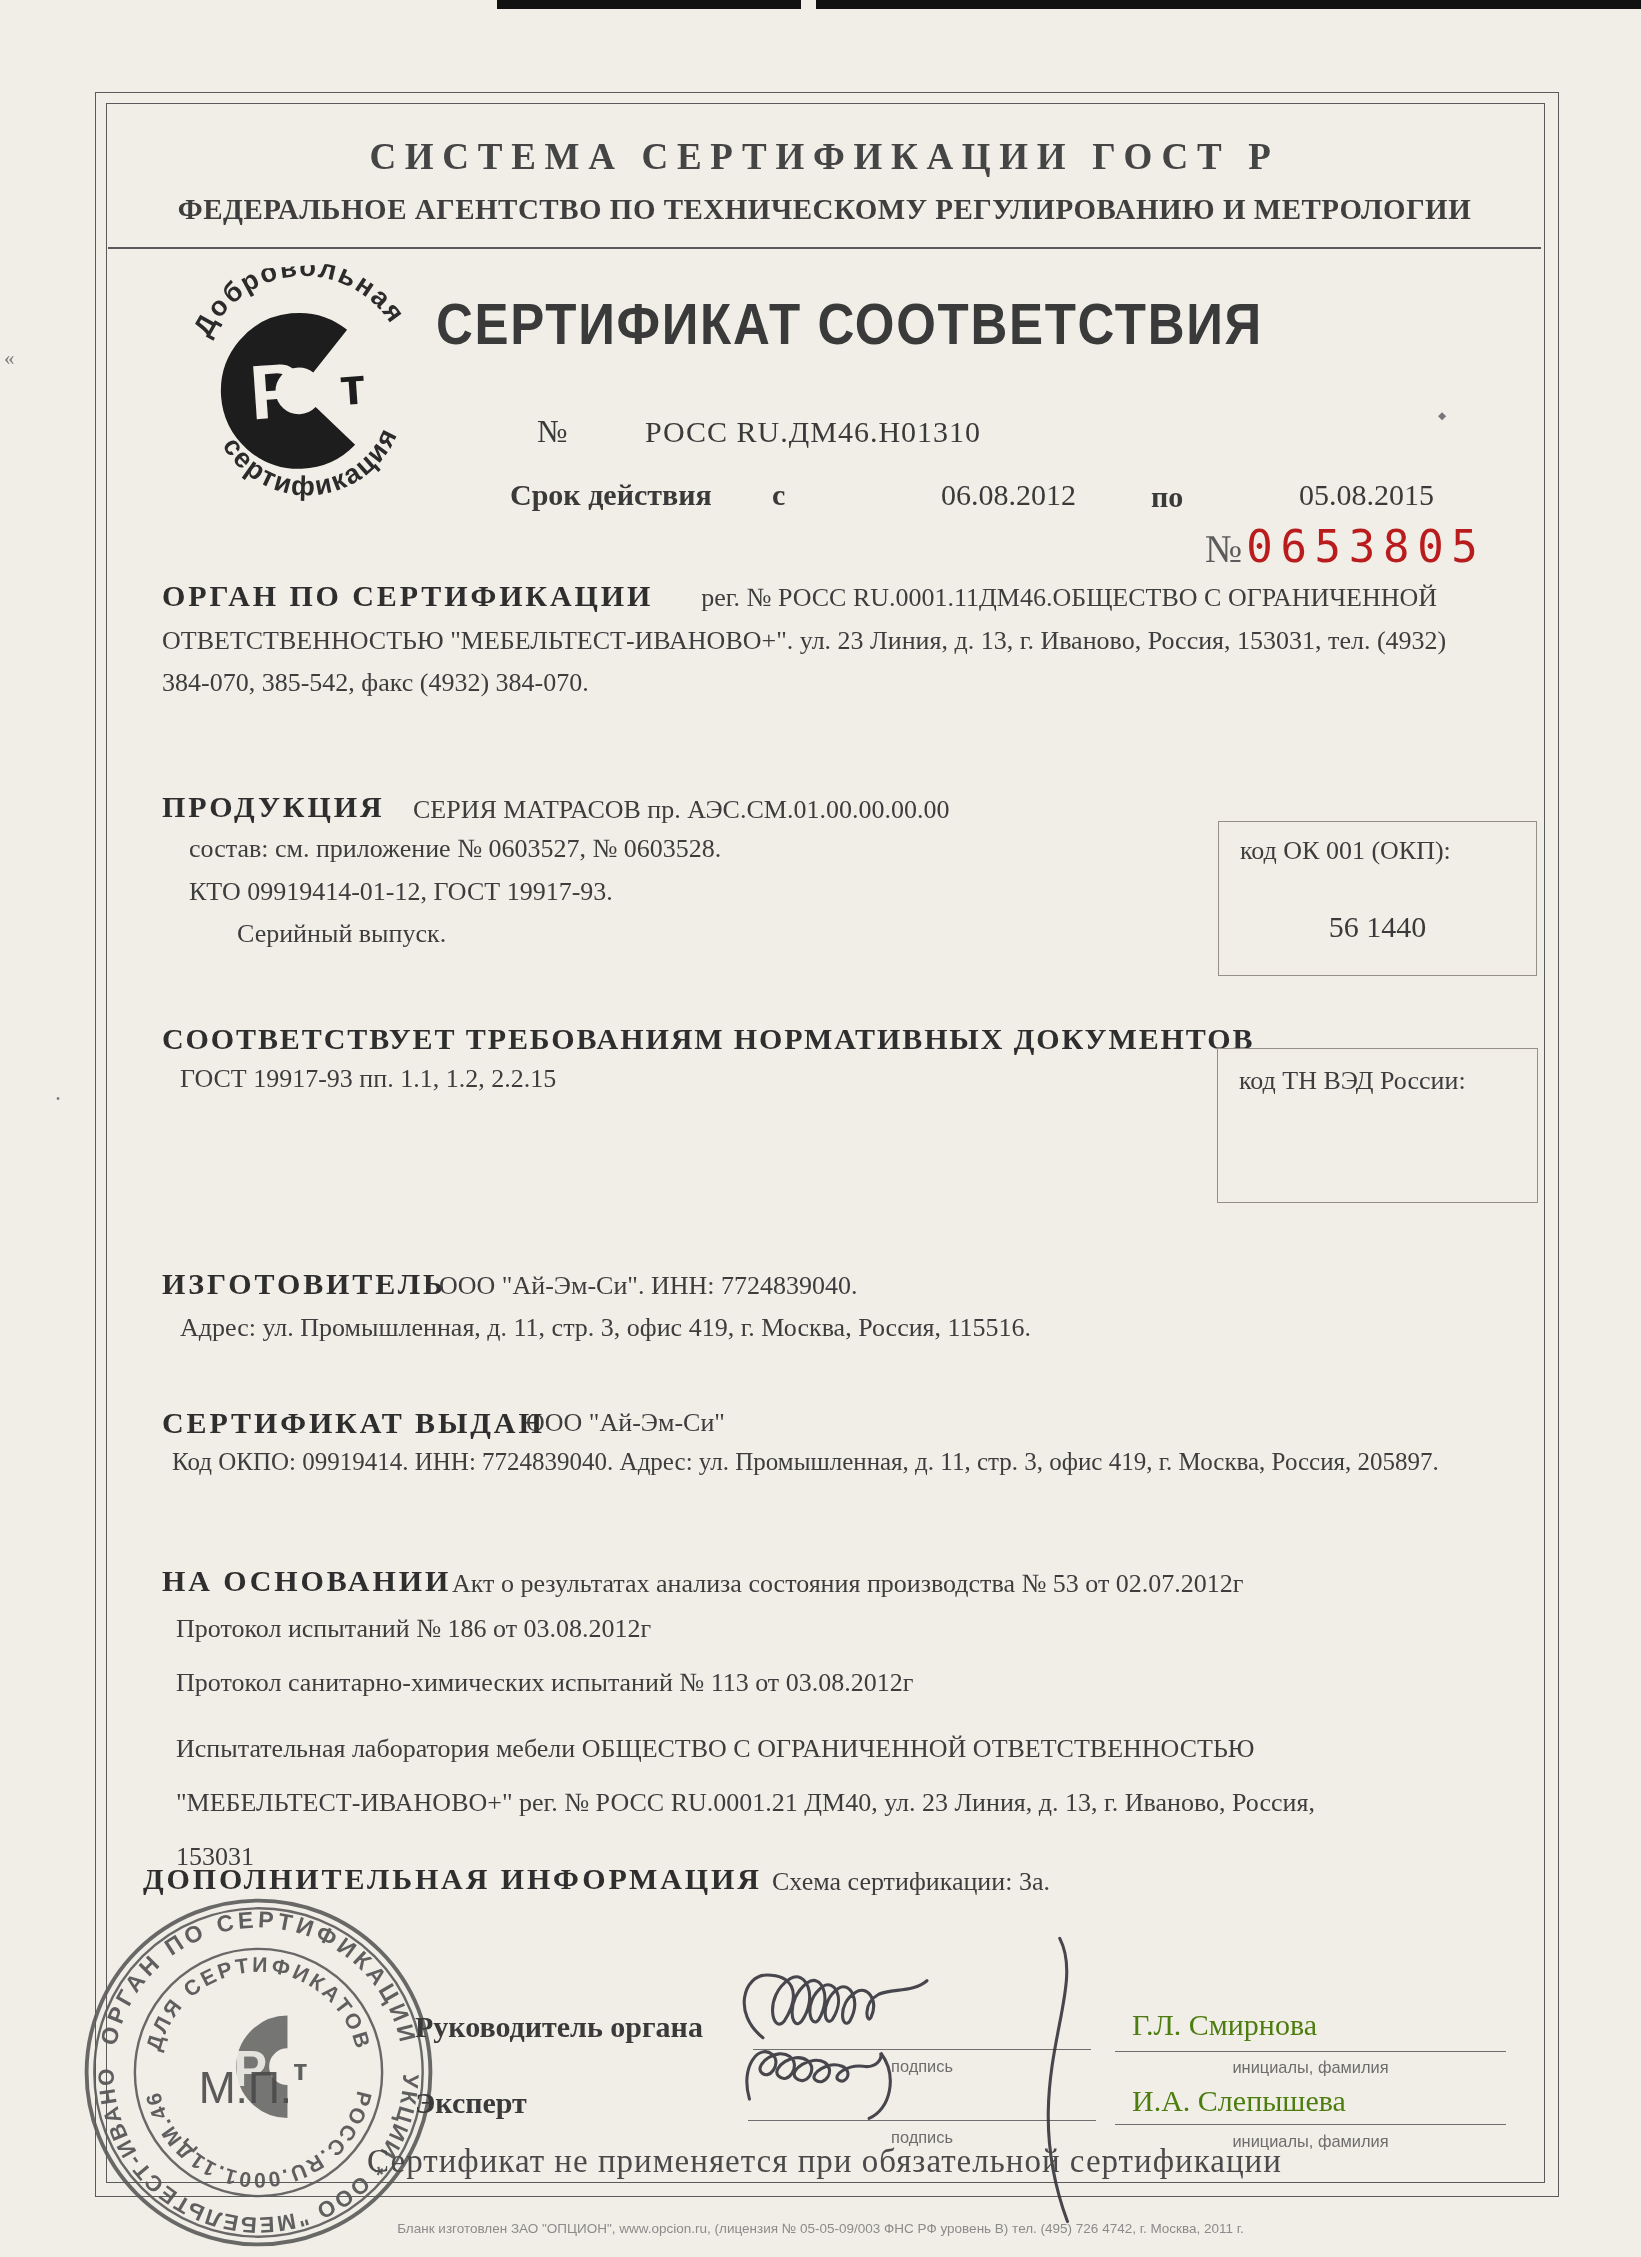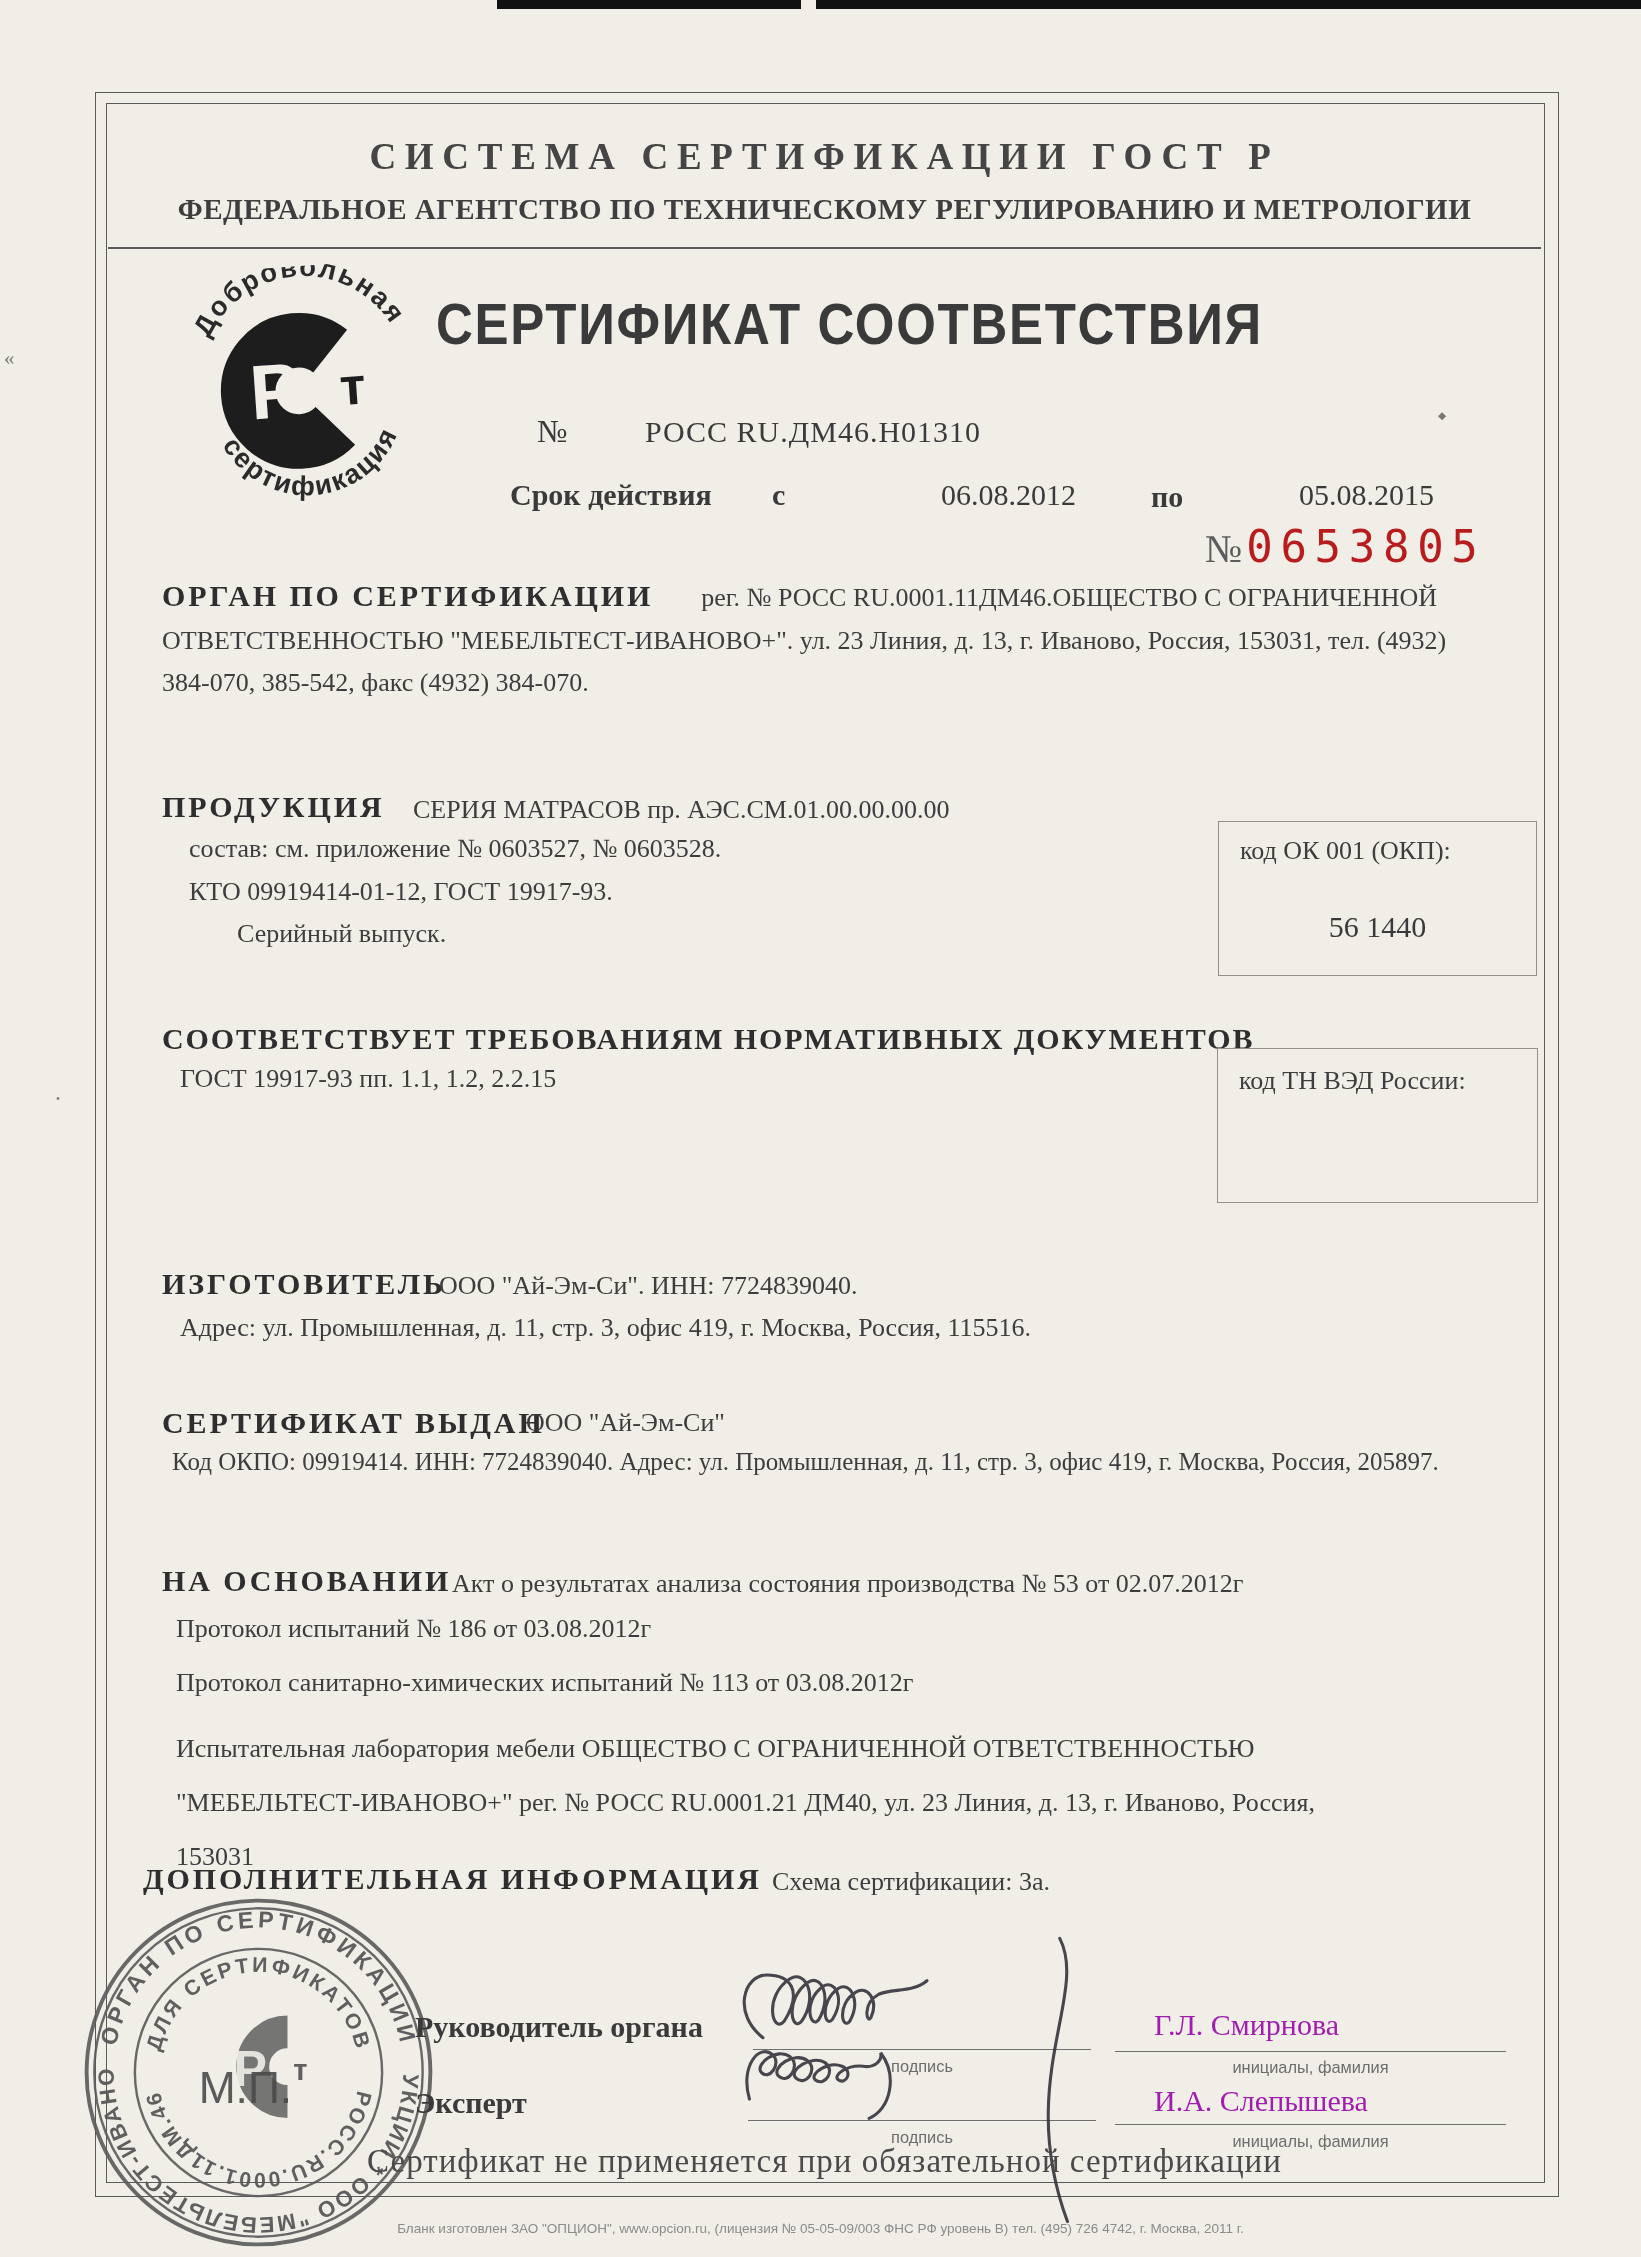--- a/index.html
+++ b/index.html
@@ -18,21 +18,21 @@
   .lbl{font-weight:bold;font-size:30px;letter-spacing:2.9px;color:#2e2e2e;}
   .body27{font-size:26px;color:#3d3d3d;}
   .body26{font-size:25px;color:#3d3d3d;}
   .para{font-size:26px;color:#3d3d3d;line-height:1.6;}
   .blank-no{color:#5c5c5c;}
   .blank-digits{font-family:"DejaVu Sans Mono",monospace;font-size:44px;letter-spacing:7.7px;color:#b91c1c;}
   .codebox{position:absolute;border:1.9px solid #969088;}
   .sigline{position:absolute;border-top:1.9px solid #6f6f6f;height:0;}
   .cap{position:absolute;font-family:"Liberation Sans","DejaVu Sans",sans-serif;
        font-size:16.4px;color:#6d6d6d;text-align:center;}
-  .name{font-size:30px;color:#a21caf;margin-left:22px;}
+  .name{font-size:30px;color:#4d7c0f;}
   .footnote{font-size:33px;letter-spacing:1px;color:#4a4a4a;text-align:center;}
   .printfoot{font-family:"Liberation Sans","DejaVu Sans",sans-serif;font-size:13.5px;color:#8b8b8b;text-align:center;}
   .speck{position:absolute;color:#777;}
   svg text{font-family:"Liberation Sans","DejaVu Sans",sans-serif;}
   svg .sig{fill:none;stroke:#33333b;stroke-width:3.2;stroke-linecap:round;opacity:.9;}
 </style>
 </head>
 <body>
 
 <div class="page">

